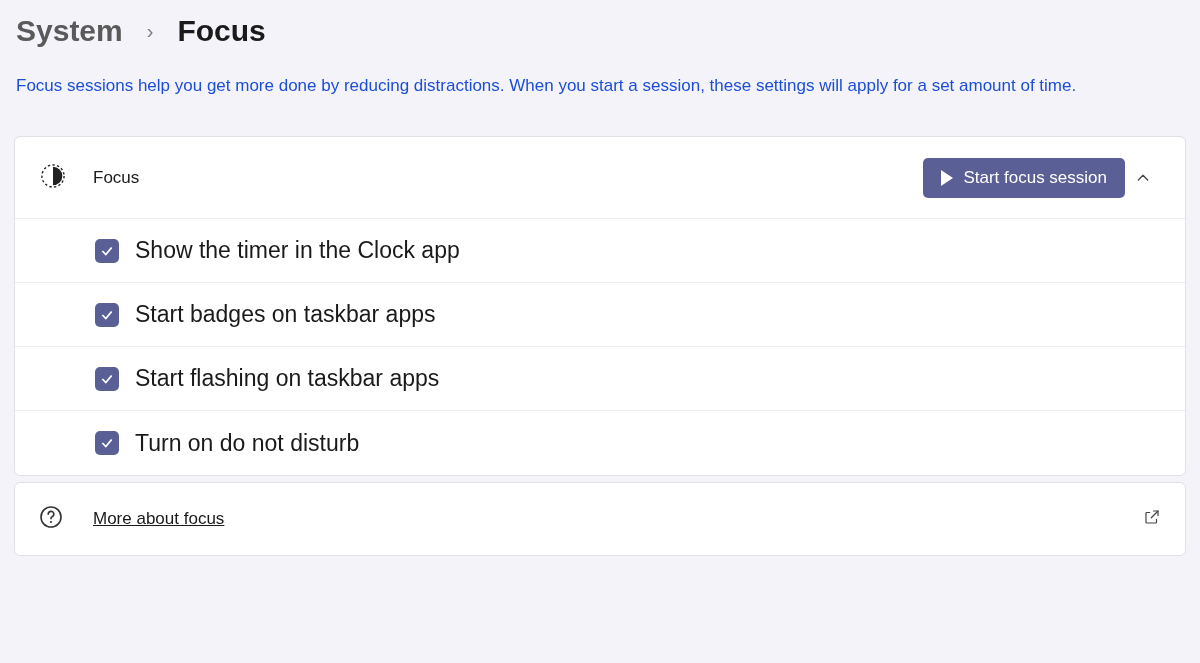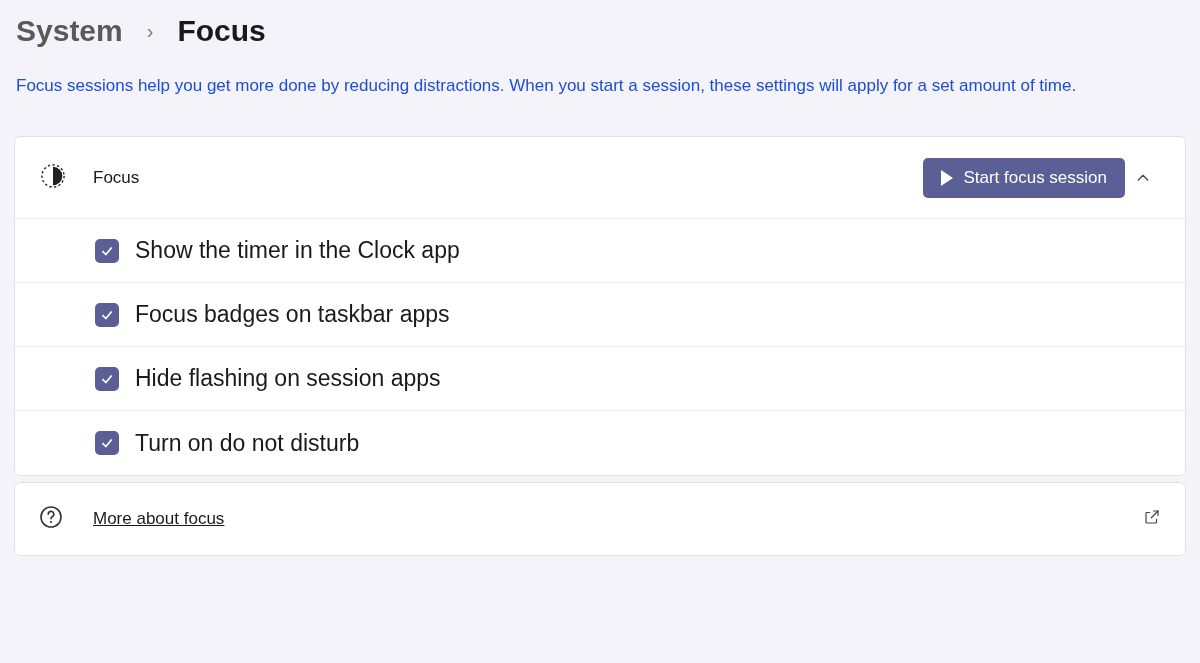--- a/index.html
+++ b/index.html
@@ -208,30 +208,30 @@
       </span>
       <span class="row-label">Show the timer in the Clock app</span>
     </div>
 
     <div class="row row-check">
       <span class="checkbox">
         <svg viewBox="0 0 24 24">
             <polyline points="4 12 10 18 20 6"></polyline>
           </svg>
       </span>
-      <span class="row-label">Focus badges on taskbar apps</span>
-    </div>
-
-    <div class="row row-check">
-      <span class="checkbox">
-        <svg viewBox="0 0 24 24">
-            <polyline points="4 12 10 18 20 6"></polyline>
-          </svg>
-      </span>
-      <span class="row-label">Hide flashing on session apps</span>
+      <span class="row-label">Start badges on taskbar apps</span>
+    </div>
+
+    <div class="row row-check">
+      <span class="checkbox">
+        <svg viewBox="0 0 24 24">
+            <polyline points="4 12 10 18 20 6"></polyline>
+          </svg>
+      </span>
+      <span class="row-label">Start flashing on taskbar apps</span>
     </div>
 
     <div class="row row-check">
       <span class="checkbox">
         <svg viewBox="0 0 24 24">
             <polyline points="4 12 10 18 20 6"></polyline>
           </svg>
       </span>
       <span class="row-label">Turn on do not disturb</span>
     </div>

